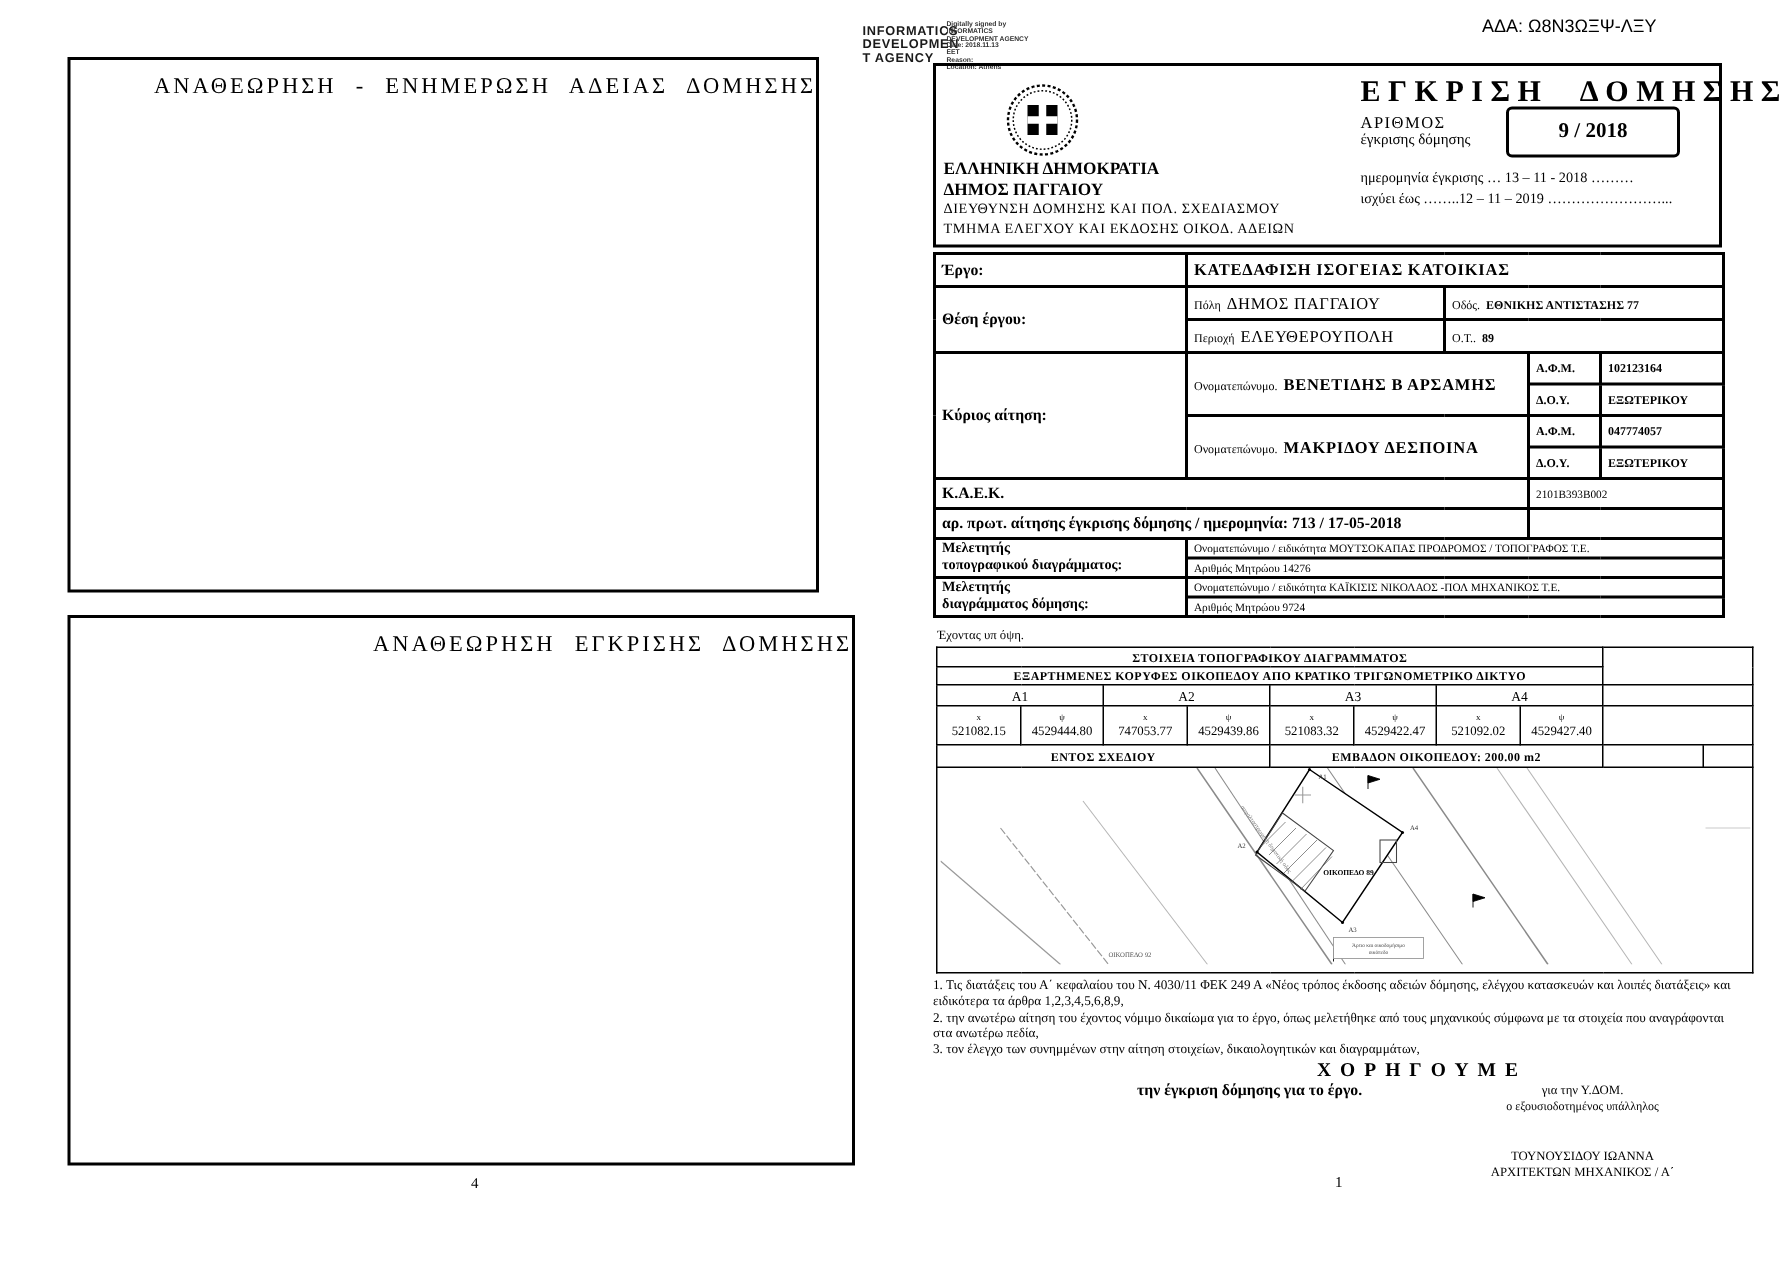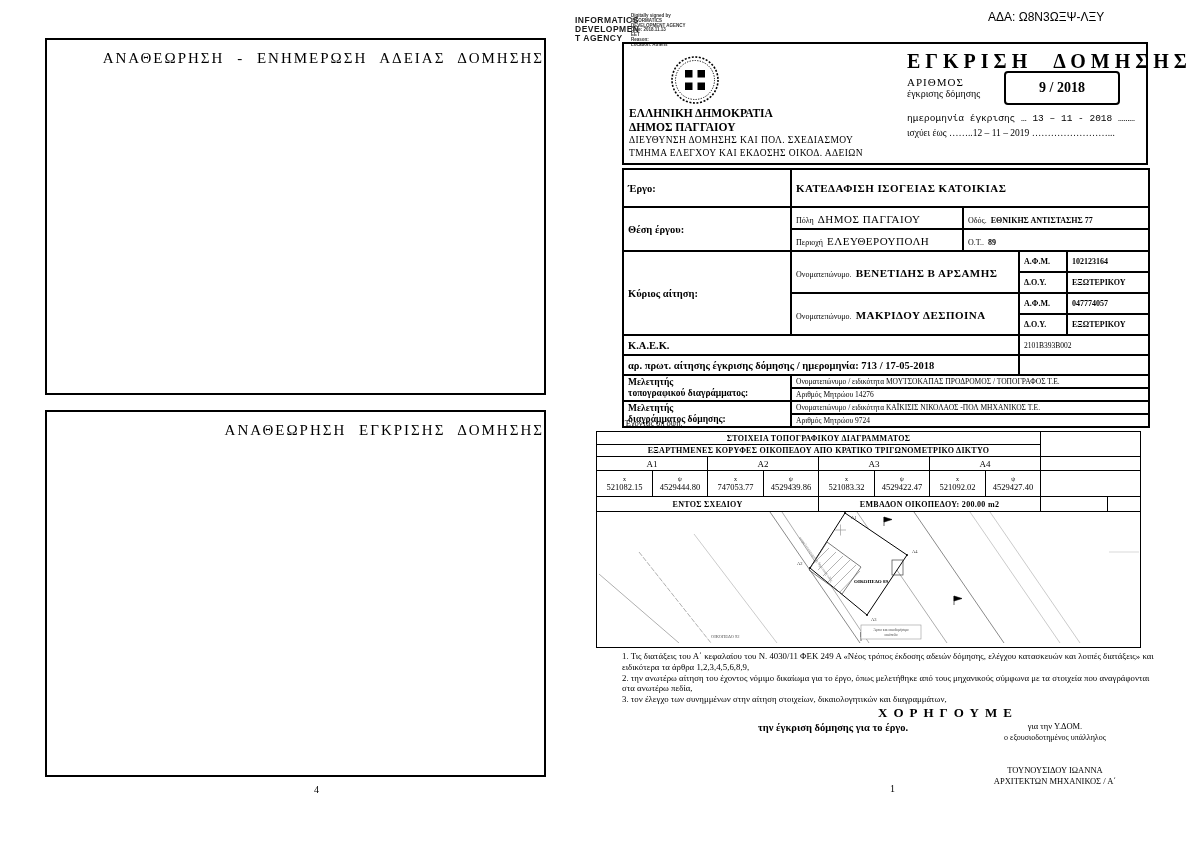--- a/index.html
+++ b/index.html
@@ -66,21 +66,21 @@
     <div>DEVELOPMENT AGENCY</div>
     <div>Date: 2018.11.13</div>
     <div>EET</div>
     <div>Reason:</div>
     <div>Location: Athens</div>
   </div>
 
   <div class="abs box" style="left:45px;top:38px;width:497px;height:353px;">
     <div class="pg-title ctr" style="margin-top:10px;">ΑΝΑΘΕΩΡΗΣΗ - ΕΝΗΜΕΡΩΣΗ ΑΔΕΙΑΣ ΔΟΜΗΣΗΣ</div>
   </div>
-  <div class="abs box" style="left:45px;top:410px;width:497px;height:363px;">
+  <div class="abs box" style="left:45px;top:410px;width:497px;height:363px;padding-left:24px;">
     <div class="pg-title ctr" style="margin-top:10px;">ΑΝΑΘΕΩΡΗΣΗ ΕΓΚΡΙΣΗΣ ΔΟΜΗΣΗΣ</div>
   </div>
   <div class="abs pagenum" style="left:314px;top:784px;">4</div>
 
   <div class="abs box" style="left:622px;top:42px;width:522px;height:119px;">
 
     <svg class="abs" style="left:46px;top:11px;" width="50" height="50" viewBox="0 0 50 50">
       <circle cx="25" cy="25" r="23" fill="none" stroke="#000" stroke-width="1.6" stroke-dasharray="2 1.6"></circle>
       <circle cx="25" cy="25" r="19.5" fill="none" stroke="#000" stroke-width="1" stroke-dasharray="1.2 1.4"></circle>
       <rect x="15" y="15" width="20" height="20" fill="#000"></rect>
@@ -96,34 +96,34 @@
     </div>
 
     <div class="abs doc-title" style="left:283px;top:6px;">ΕΓΚΡΙΣΗ ΔΟΜΗΣΗΣ</div>
 
     <div class="abs" style="left:283px;top:32px;">
       <div style="font-size:11px;font-weight:normal;letter-spacing:1px;">ΑΡΙΘΜΟΣ</div>
       <div style="font-size:10px;">έγκρισης δόμησης</div>
     </div>
     <div class="abs numbox" style="left:380px;top:27px;">9 / 2018</div>
 
-    <div class="abs datel" style="left:283px;top:68px;font-family:Liberation Mono, monospace;">ημερομηνία έγκρισης   … 13 – 11 - 2018 ………</div>
+    <div class="abs datel" style="left:283px;top:68px;">ημερομηνία έγκρισης   … 13 – 11 - 2018 ………</div>
     <div class="abs datel" style="left:283px;top:82px;">ισχύει έως   ……..12 – 11 – 2019 ……………………...</div>
   </div>
 
   <table class="details abs" style="left:622px;top:168px;">
     <colgroup>
         <col style="width:168px">
         <col style="width:172px">
         <col style="width:56px">
         <col style="width:48px">
         <col style="width:82px">
       </colgroup>
     <tbody>
-        <tr style="height:38px;">
+        <tr style="height:22px;">
       <td class="lbl">Έργο:</td>
       <td colspan="4" class="val-lg">ΚΑΤΕΔΑΦΙΣΗ ΙΣΟΓΕΙΑΣ ΚΑΤΟΙΚΙΑΣ</td>
     </tr>
     <tr style="height:19px;">
       <td rowspan="2" class="lbl">Θέση έργου:</td>
       <td>
         <span class="pre">Πόλη</span>
         <span class="val-md">ΔΗΜΟΣ ΠΑΓΓΑΙΟΥ</span>
       </td>
       <td colspan="3">
@@ -192,21 +192,21 @@
       <td colspan="4" class="tinytxt">Ονοματεπώνυμο / ειδικότητα ΚΑΪΚΙΣΙΣ ΝΙΚΟΛΑΟΣ -ΠΟΛ ΜΗΧΑΝΙΚΟΣ Τ.Ε.</td>
     </tr>
     <tr style="height:11px;">
       <td colspan="4" class="tinytxt">Αριθμός Μητρώου 9724</td>
     </tr>
   </tbody>
     </table>
 
   <div class="abs" style="left:625px;top:418px;font-size:8.5px;">Έχοντας υπ όψη.</div>
 
-  <table class="coords abs" style="left:596px;top:431px;">
+  <table class="coords abs" style="left:624px;top:431px;">
     <colgroup>
       <col style="width:56px">
         <col style="width:55px">
         <col style="width:56px">
         <col style="width:55px">
       <col style="width:56px">
         <col style="width:55px">
         <col style="width:56px">
         <col style="width:55px">
       <col style="width:67px">

